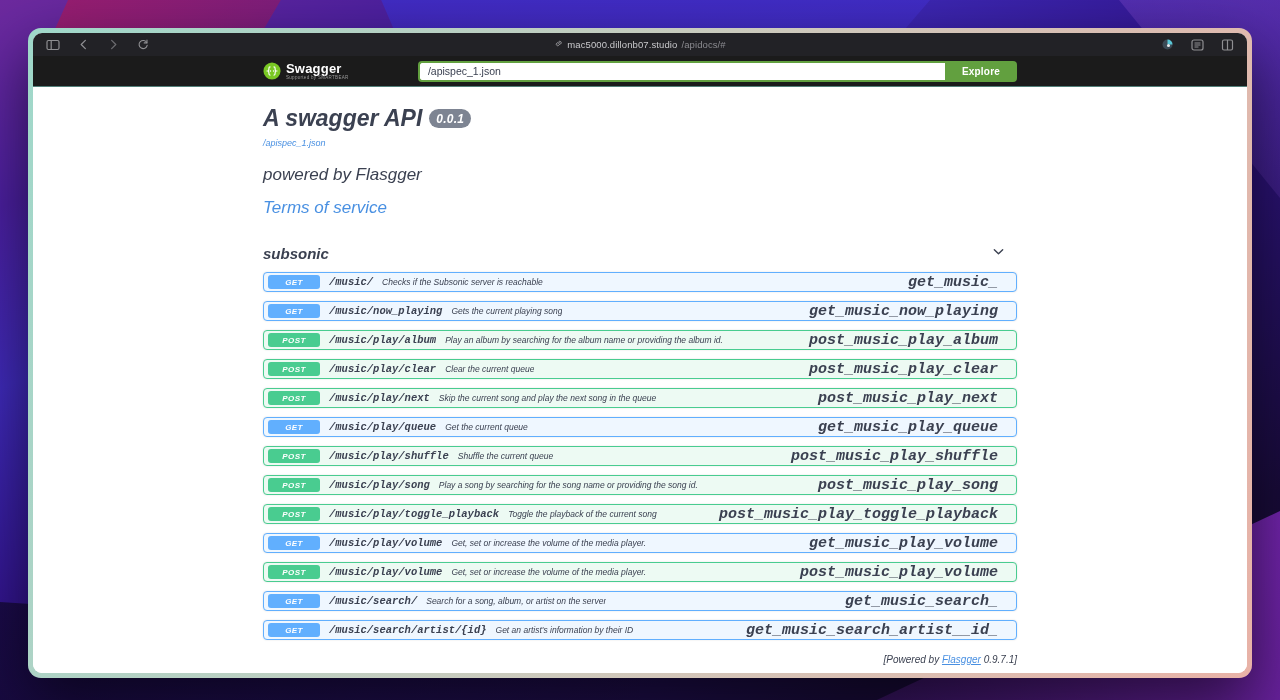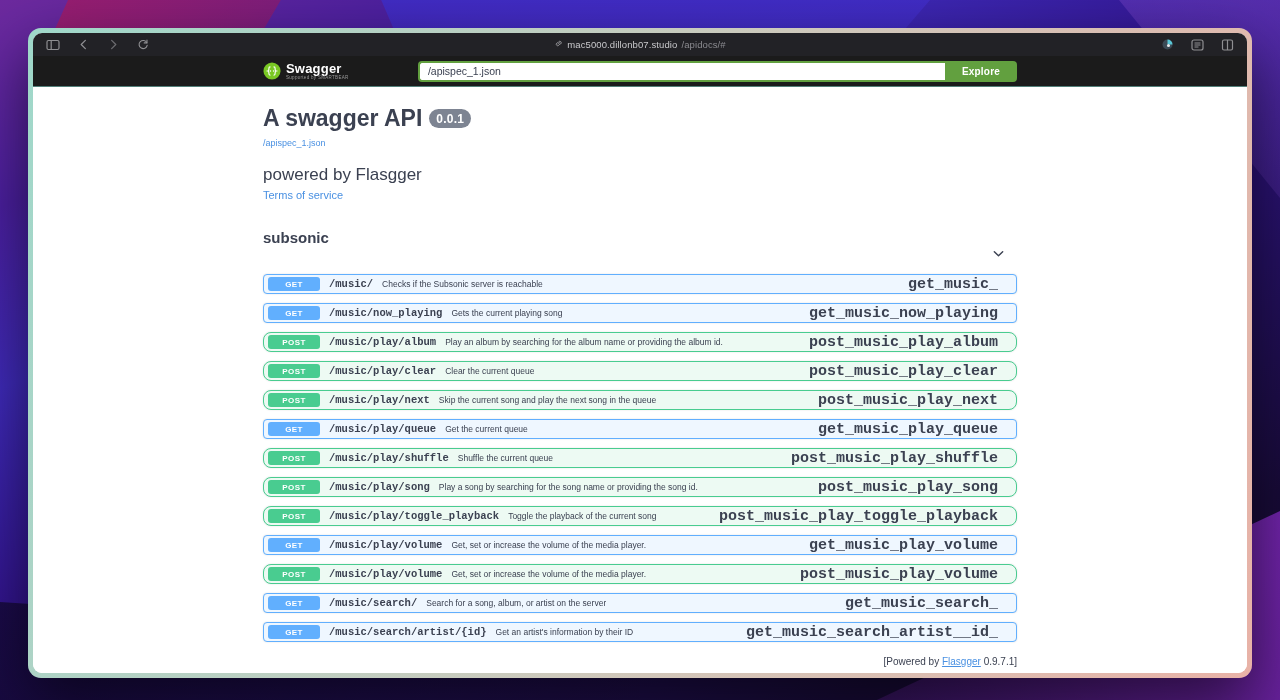--- a/index.html
+++ b/index.html
@@ -75,42 +75,42 @@
     font-size:10.5px; padding:0 8px; color:#3b4151; font-family:"Liberation Sans", sans-serif;
     background:#fff;
   }
   .explore-btn {
     height:21px; border:none; background:var(--c-accent, #62a03f); color:#fff;
     font-size:10px; font-weight:bold; padding:0 17px; border-radius:0 4px 4px 0;
     font-family:"Liberation Sans", sans-serif; cursor:pointer; letter-spacing:.2px;
   }
 
   
-  .page { flex:1 1 auto; background:#ffffff; overflow:hidden; color:#3b4151; }
+  .page { flex:1 1 auto; background:#ffffff; overflow:hidden; color:#3b4151;font-style:italic; }
   .info-block { margin-top:18px; }
   .api-title { display:flex; align-items:flex-start; gap:7px; font-size:23px; font-weight:bold; color:#3b4151; }
   .version-badge {
     background:var(--c-version, #7d8492); color:#fff; font-size:12px; font-weight:bold;
     padding:2.5px 7px; border-radius:14px; margin-top:4px; letter-spacing:.2px;
   }
   .spec-link { display:inline-block; font-size:9px; color:var(--c-link, #4990e2); margin-top:3px; text-decoration:none; }
   .powered { font-size:17px; color:#3b4151; margin-top:15px; }
-  .terms { display:inline-block; font-size:11px; color:var(--c-link, #4990e2); margin-top:4px; text-decoration:none; }
-
-  .section-header { display:flex; align-items:flex-start; margin-top:26px; margin-bottom:10px;flex-direction:column; }
+  .terms { display:inline-block; font-size:17px; color:var(--c-link, #4990e2); margin-top:13px; text-decoration:none; }
+
+  .section-header { display:flex; align-items:center; margin-top:26px; margin-bottom:10px; }
   .section-title { font-size:15px; font-weight:bold; color:#3b4151; }
   .section-chevron { margin-left:auto; margin-right:12px; cursor:pointer; display:flex; }
 
   .op-row {
     display:flex; align-items:center; height:20px; margin-bottom:9px;
     border:1px solid; border-radius:4px; cursor:pointer;
     box-shadow:0 0 2px rgba(0,0,0,.12);
   }
   .op-row.get  { background:var(--c-get-bg, #eff7ff);  border-color:var(--c-get, #61affe); }
-  .op-row.post { background:var(--c-post-bg, #edfaf3); border-color:var(--c-post, #49cc90);border-radius:8px; }
+  .op-row.post { background:var(--c-post-bg, #edfaf3); border-color:var(--c-post, #49cc90); }
   .op-badge {
     width:52px; height:14px; margin-left:4px; border-radius:3px; flex:0 0 auto;
     color:#fff; font-size:8px; font-weight:bold; letter-spacing:.4px;
     display:flex; align-items:center; justify-content:center;
   }
   .op-row.get  .op-badge { background:var(--c-get, #61affe); }
   .op-row.post .op-badge { background:var(--c-post, #49cc90); }
   .op-path { font-family:"Liberation Mono","DejaVu Sans Mono",monospace; font-weight:bold; font-size:10.5px; color:#3b4151; margin-left:9px; white-space:nowrap; }
   .op-desc { font-size:8.5px; color:#3b4151; margin-left:9px; white-space:nowrap; overflow:hidden; }
   .op-id { margin-left:auto; margin-right:18px; font-family:"Liberation Mono","DejaVu Sans Mono",monospace; font-weight:bold; font-size:15px; color:#3b4151; white-space:nowrap; }

